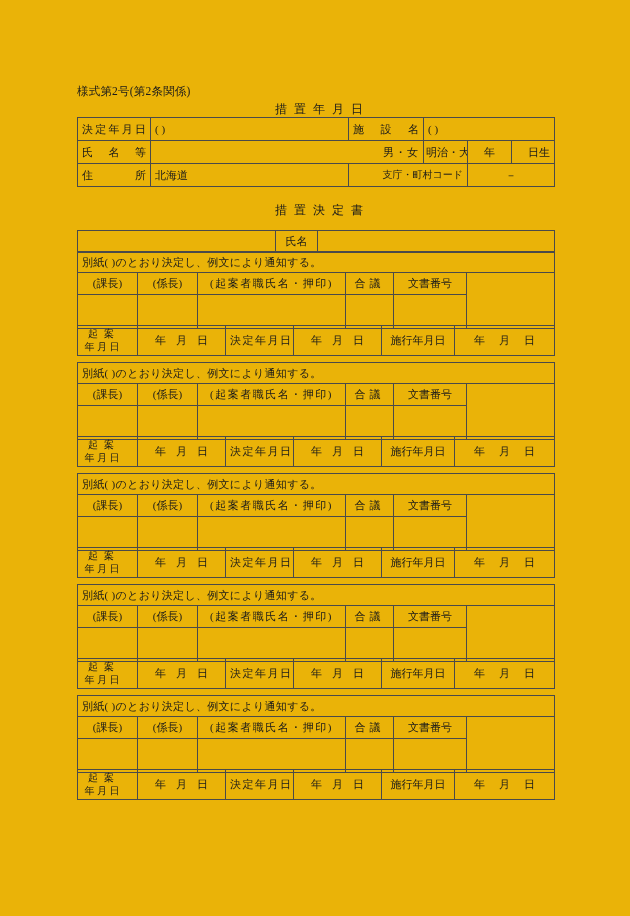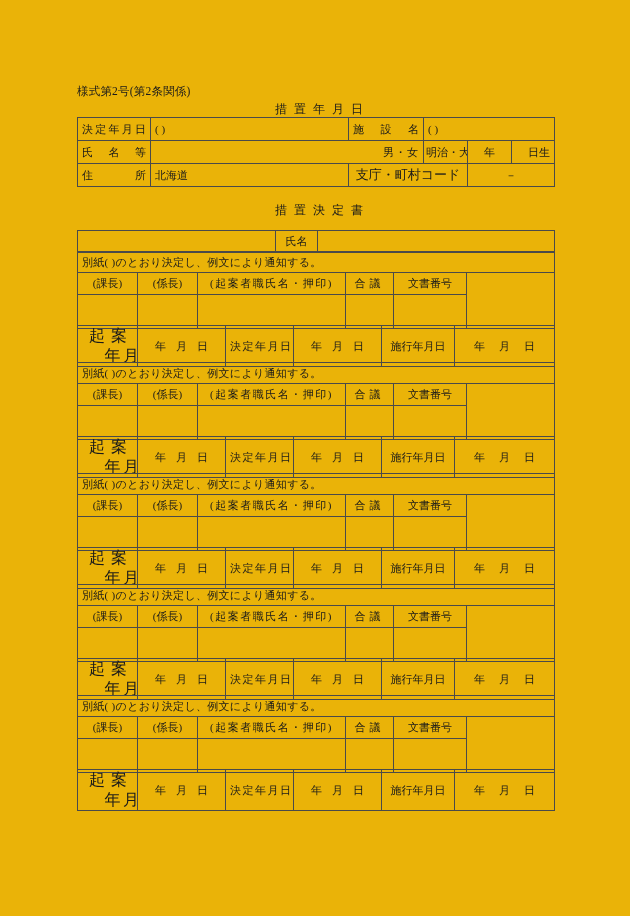--- a/index.html
+++ b/index.html
@@ -69,21 +69,21 @@
   }
 
   
   #ledger { top: 117px; width: 477px; }
   #ledger td { height: 22px; }
   .lbl {
     text-align: justify;
     text-align-last: justify;
     font-size: 11px;
   }
-  .lbl-c { text-align: center; font-size: 13px; border-radius: 9px; }
+  .lbl-c { text-align: right; font-size: 10px; border-radius: 9px; }
   .dash { padding-left: 10px; }
   .nm-row { text-align: right; padding-right: 6px; letter-spacing: 1px; }
 
   
   table.block {
     position: absolute;
     left: 77px;
     width: 477px;
     border-collapse: collapse;
     table-layout: fixed;
@@ -98,34 +98,33 @@
     line-height: 1.15;
   }
   .r-name td { height: 21px; }
   .r-note td { height: 20px; text-align: left; letter-spacing: 0.3px; margin-left: 22px; }
   .r-head td { height: 21px; text-align: center; }
   .r-blank td { height: 33px; }
   .r-date td { height: 29px; text-align: center; }
 
   .two-line {
     display: block;
-    font-size: 16px;
+    font-size: 10px;
     line-height: 1.25;
-    text-align: right;
+    text-align: left;
   }
   .two-line .ln1 {
     display: block;
     letter-spacing: 6px;
     padding-left: 6px;
   }
   .two-line .ln2 {
     display: block;
     letter-spacing: 2.5px;
     padding-left: 2.5px;
-    margin-left: 20px;
   }
   .ymd {
     display: flex;
     justify-content: space-around;
     align-items: center;
     padding: 0 8px;
   }
   .sp1 { letter-spacing: 1.5px; }
   .sp3 { letter-spacing: 4px; }
 </style>

